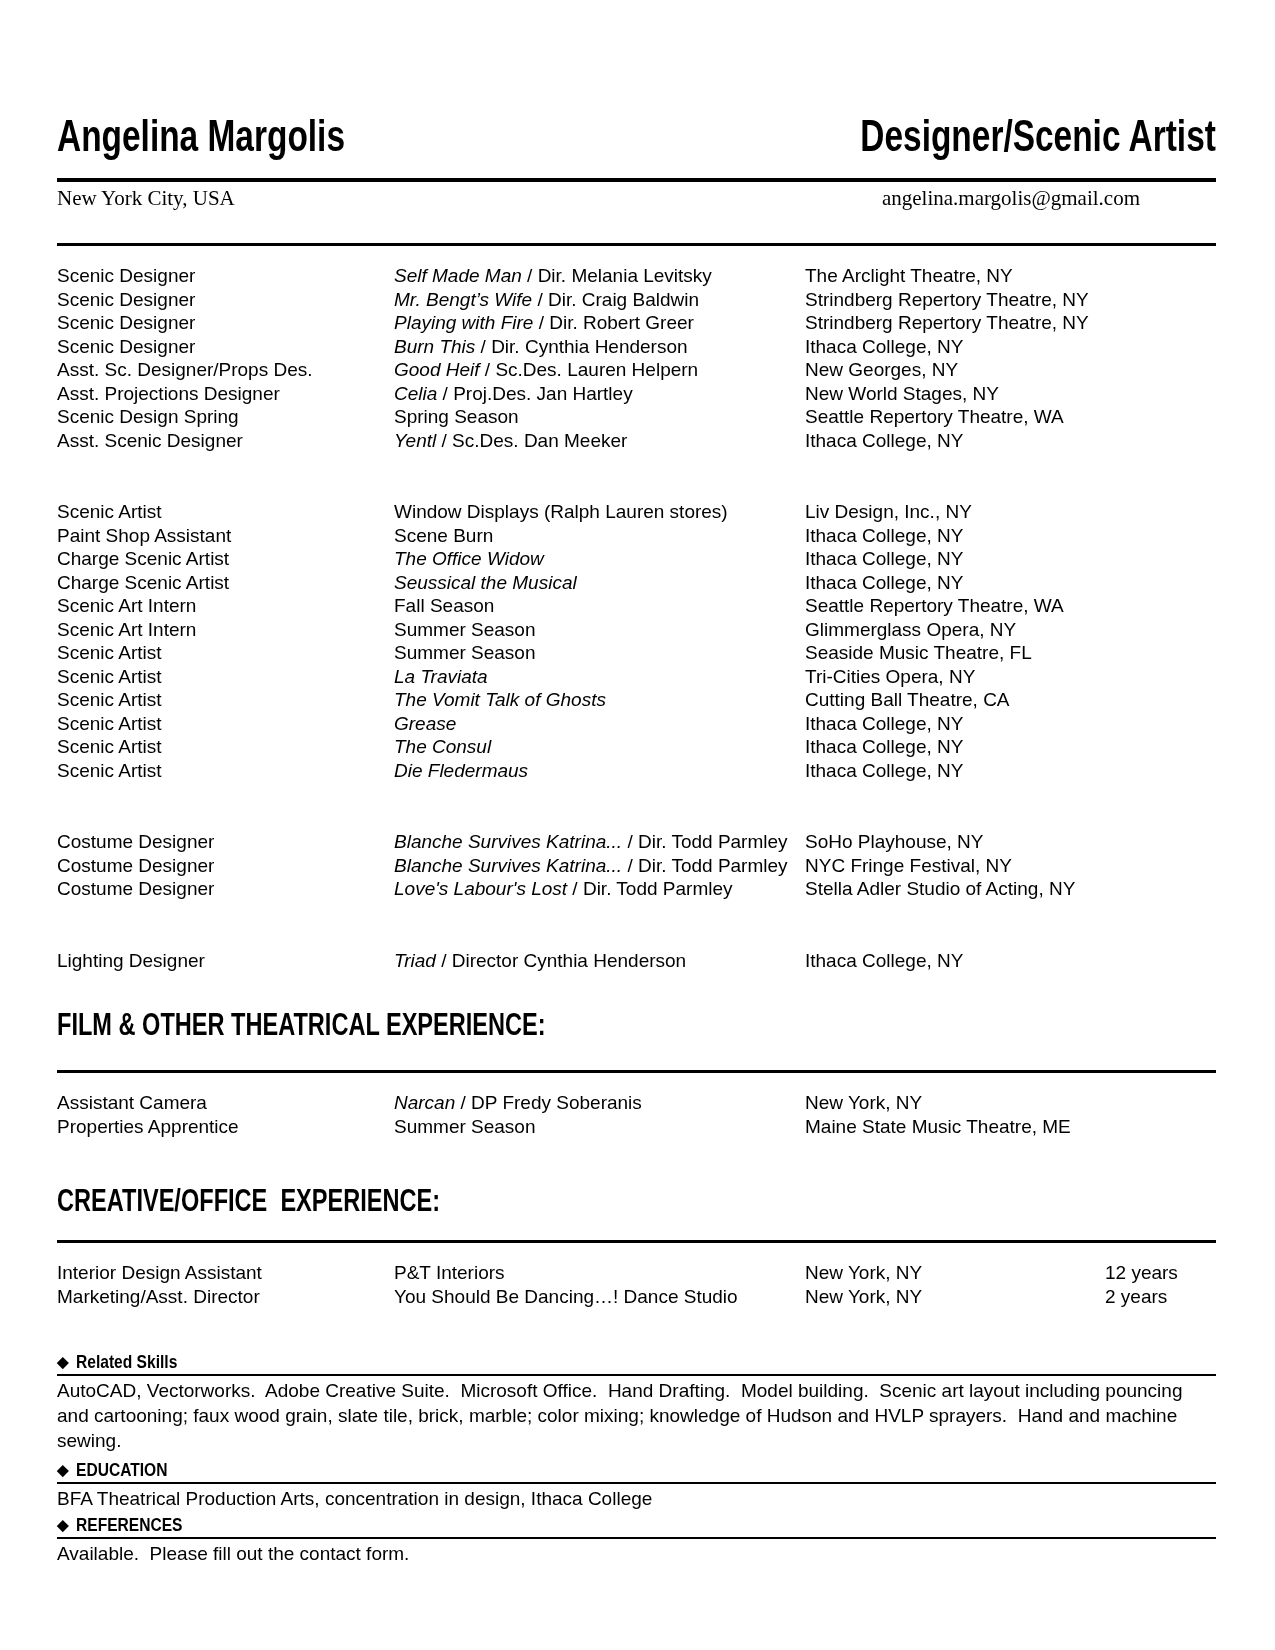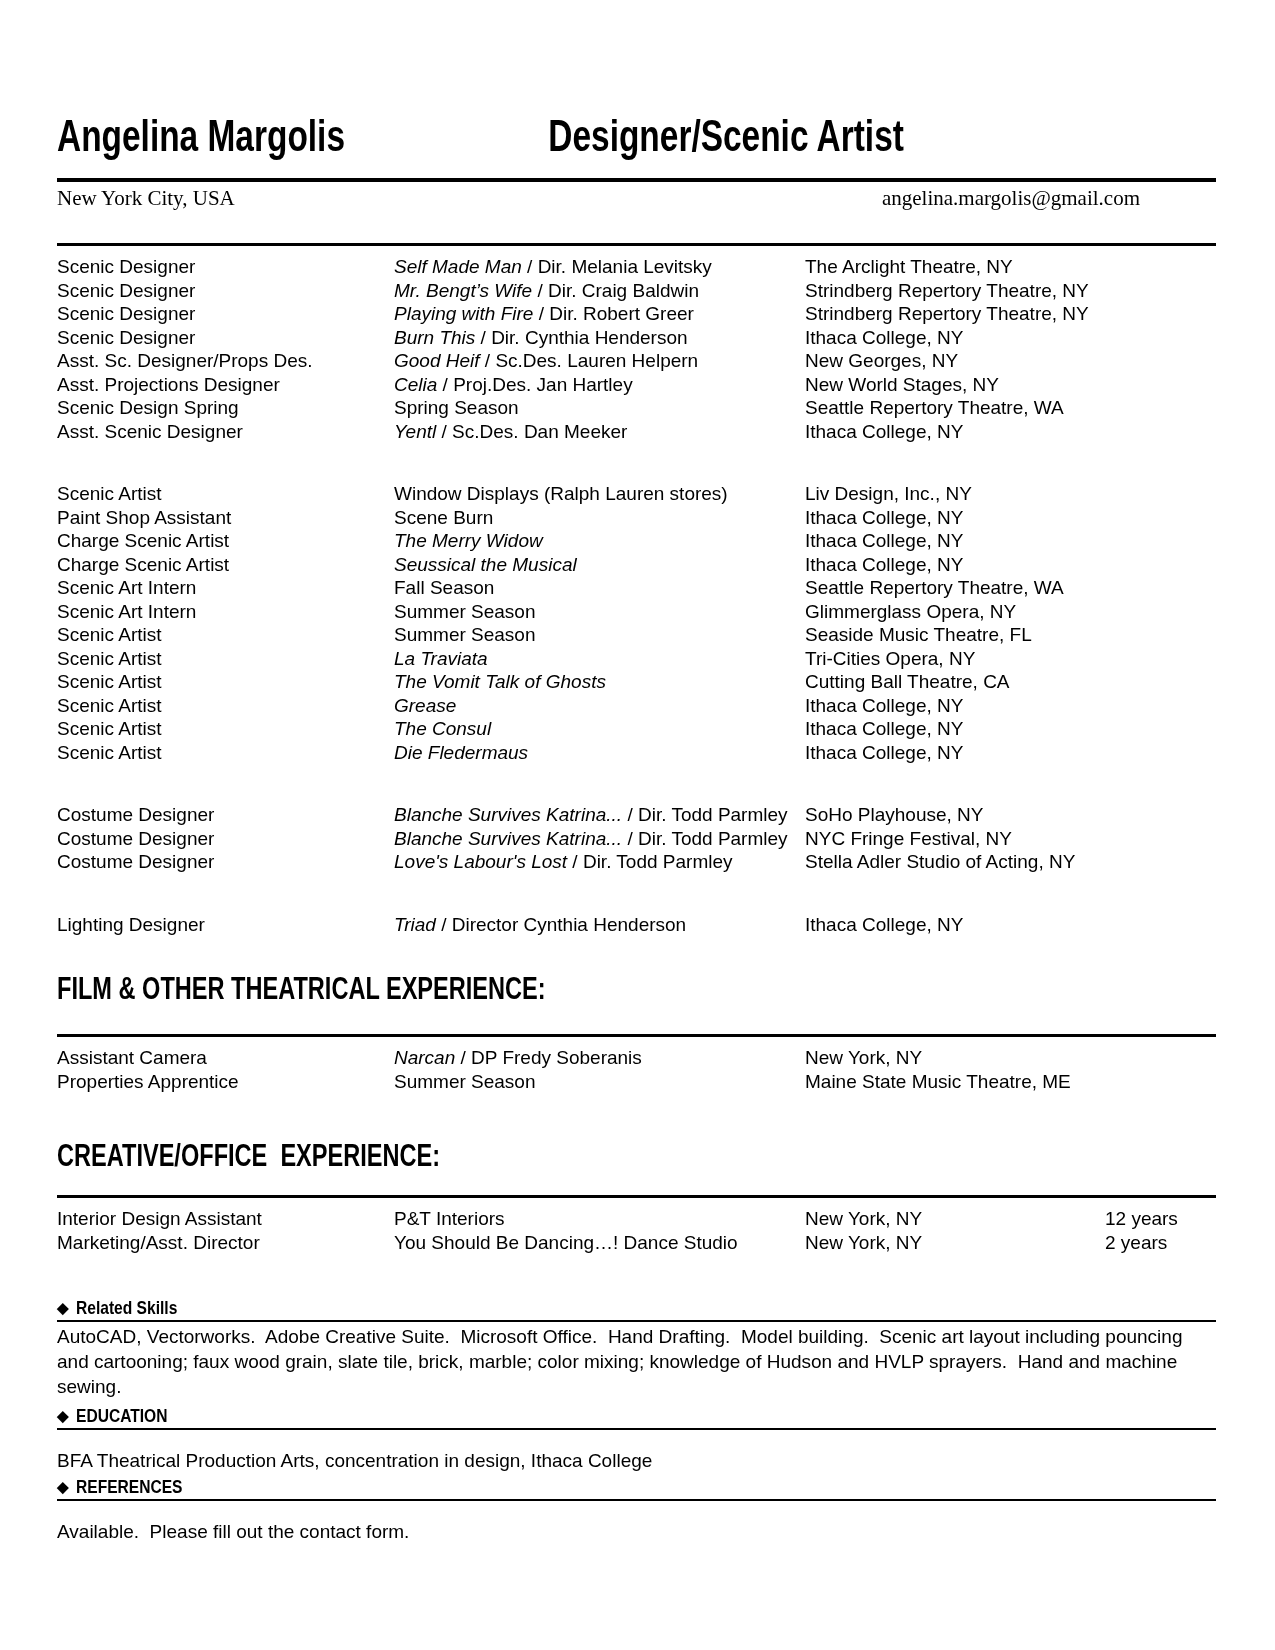--- a/index.html
+++ b/index.html
@@ -11,56 +11,56 @@
     box-sizing:border-box;
     padding:0 59px 0 57px;
     font-family:"Liberation Sans",sans-serif;
     color:#000;
     overflow:hidden;
   }
   
   .cond{display:inline-block;transform:scaleX(0.76);transform-origin:0 100%;white-space:pre;letter-spacing:0;}
   .cond.r{transform-origin:100% 100%;}
 
-  .hrow{display:flex;align-items:flex-end;padding-top:112px;}
+  .hrow{display:flex;justify-content:space-between;align-items:flex-end;padding-top:112px;}
   .hname,.htitle{font-size:44px;font-weight:bold;line-height:48px;}
 
   .rule{background:#000;height:3px;}
   .rule.header-rule{height:4px;margin-top:18px;}
   .rule.table-rule{height:3px;}
   .rule.thin-rule{height:2px;}
 
   .contact{display:flex;justify-content:space-between;font-family:"Liberation Serif",serif;font-size:21px;line-height:27px;margin-top:3px;gap:48px;}
   .contact .email{padding-right:76px;}
 
   .sect{font-size:31px;font-weight:bold;line-height:34px;}
   .sect.design{margin-top:42px;}
   .design-rule{margin-top:31px;}
   .sect.film{margin-top:36px;}
   .film-rule{margin-top:28px;}
   .sect.creative{margin-top:46px;}
   .creative-rule{margin-top:22px;}
 
-  .grp{padding-top:9px;}
+  .grp{padding-top:18px;}
   .grp.gap{margin-top:30px;}
   .row{display:grid;grid-template-columns:303px 445px 300px 1fr;font-size:19px;line-height:23.5px;}
   .row span{white-space:pre;}
   .c2 i{font-style:italic;margin-left:34px;}
   .c4{white-space:pre;}
 
   .sub-head{display:flex;align-items:center;font-size:19px;font-weight:bold;line-height:19px;}
   .sub-head .diamond{font-size:15px;margin-right:7px;}
   .sub-head .cond{transform:scaleX(0.82);}
   .sub-head.skills-head{margin-top:44px;}
   .sub-head.education-head{margin-top:7px;}
   .sub-head.references-head{margin-top:4px;}
   .sub-rule{margin-top:3px;}
 
   .para{font-size:19px;line-height:25px;white-space:pre-wrap;padding-top:2px;}
-  .single-line{font-size:19px;line-height:25px;white-space:pre-wrap;padding-top:18px;}
+  .single-line{font-size:19px;line-height:25px;white-space:pre-wrap;padding-top:2px;}
 </style>
 </head>
 <body>
 
 <div class="page">
 
   <div class="hrow">
     <div class="hname"><span class="cond">Angelina Margolis</span></div>
     <div class="htitle"><span class="cond r">Designer/Scenic Artist</span></div>
   </div>
@@ -141,21 +141,21 @@
 
       <div class="row">
         <span class="c1">Paint Shop Assistant</span>
         <span class="c2"><i></i><span>Scene Burn</span></span>
         <span class="c3">Ithaca College, NY</span>
         <span class="c4"></span>
       </div>
 
       <div class="row">
         <span class="c1">Charge Scenic Artist</span>
-        <span class="c2"><i>The Merry Widow</i><span></span></span>
+        <span class="c2"><i>The Office Widow</i><span></span></span>
         <span class="c3">Ithaca College, NY</span>
         <span class="c4"></span>
       </div>
 
       <div class="row">
         <span class="c1">Charge Scenic Artist</span>
         <span class="c2"><i>Seussical the Musical</i><span></span></span>
         <span class="c3">Ithaca College, NY</span>
         <span class="c4"></span>
       </div>

